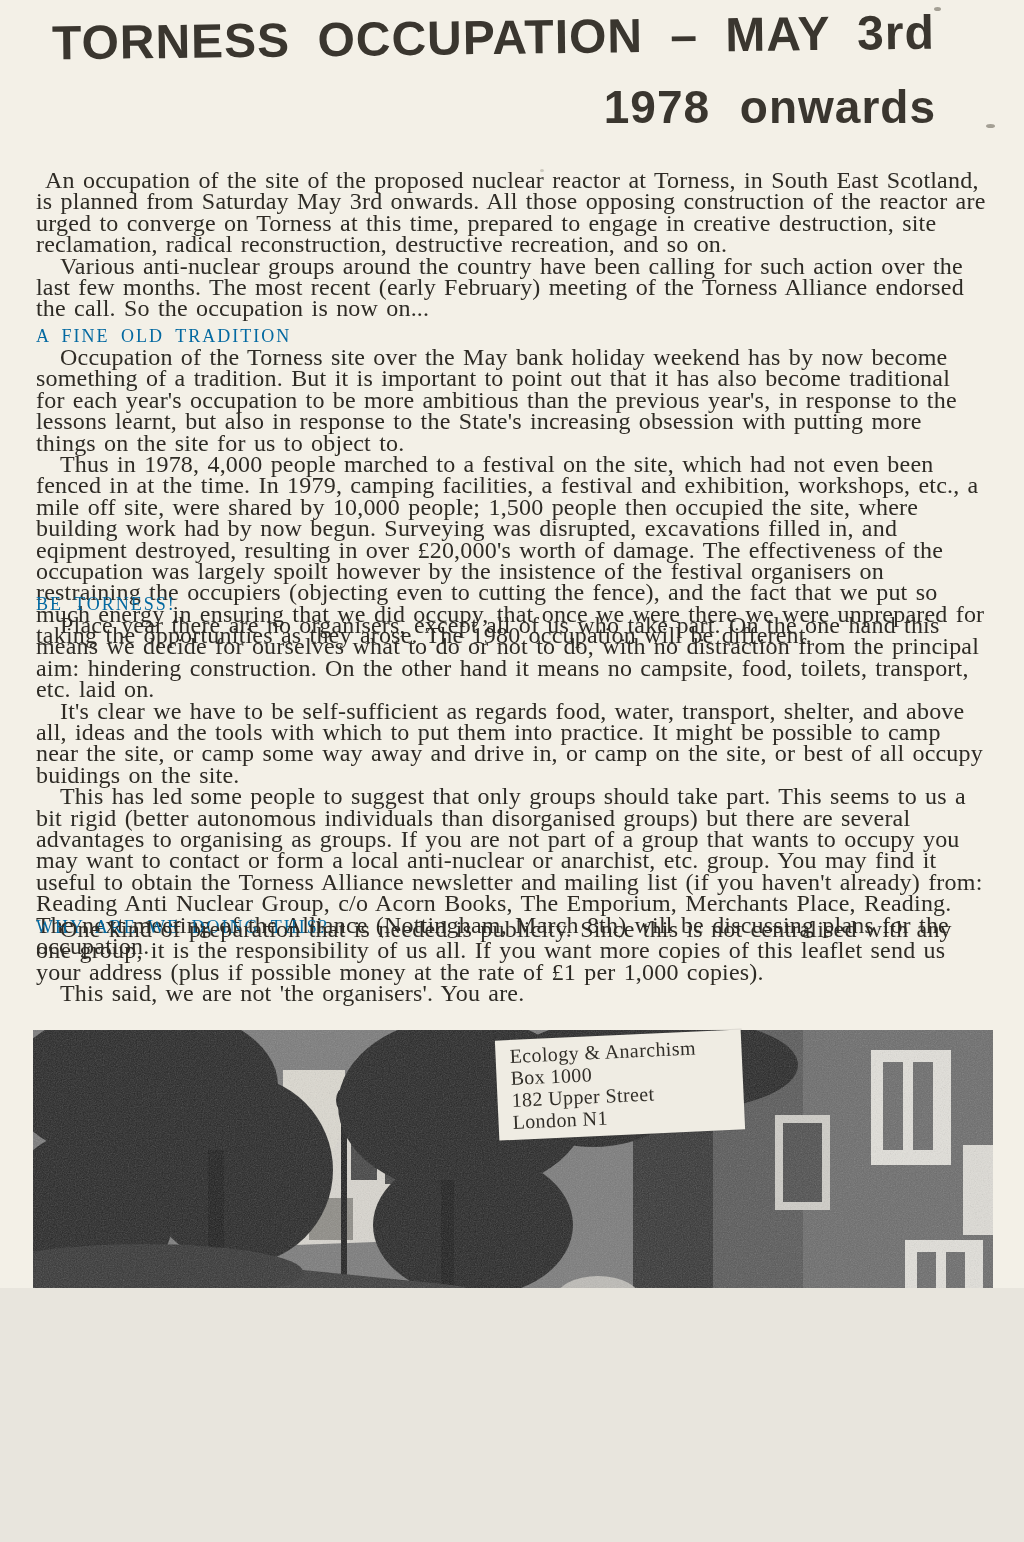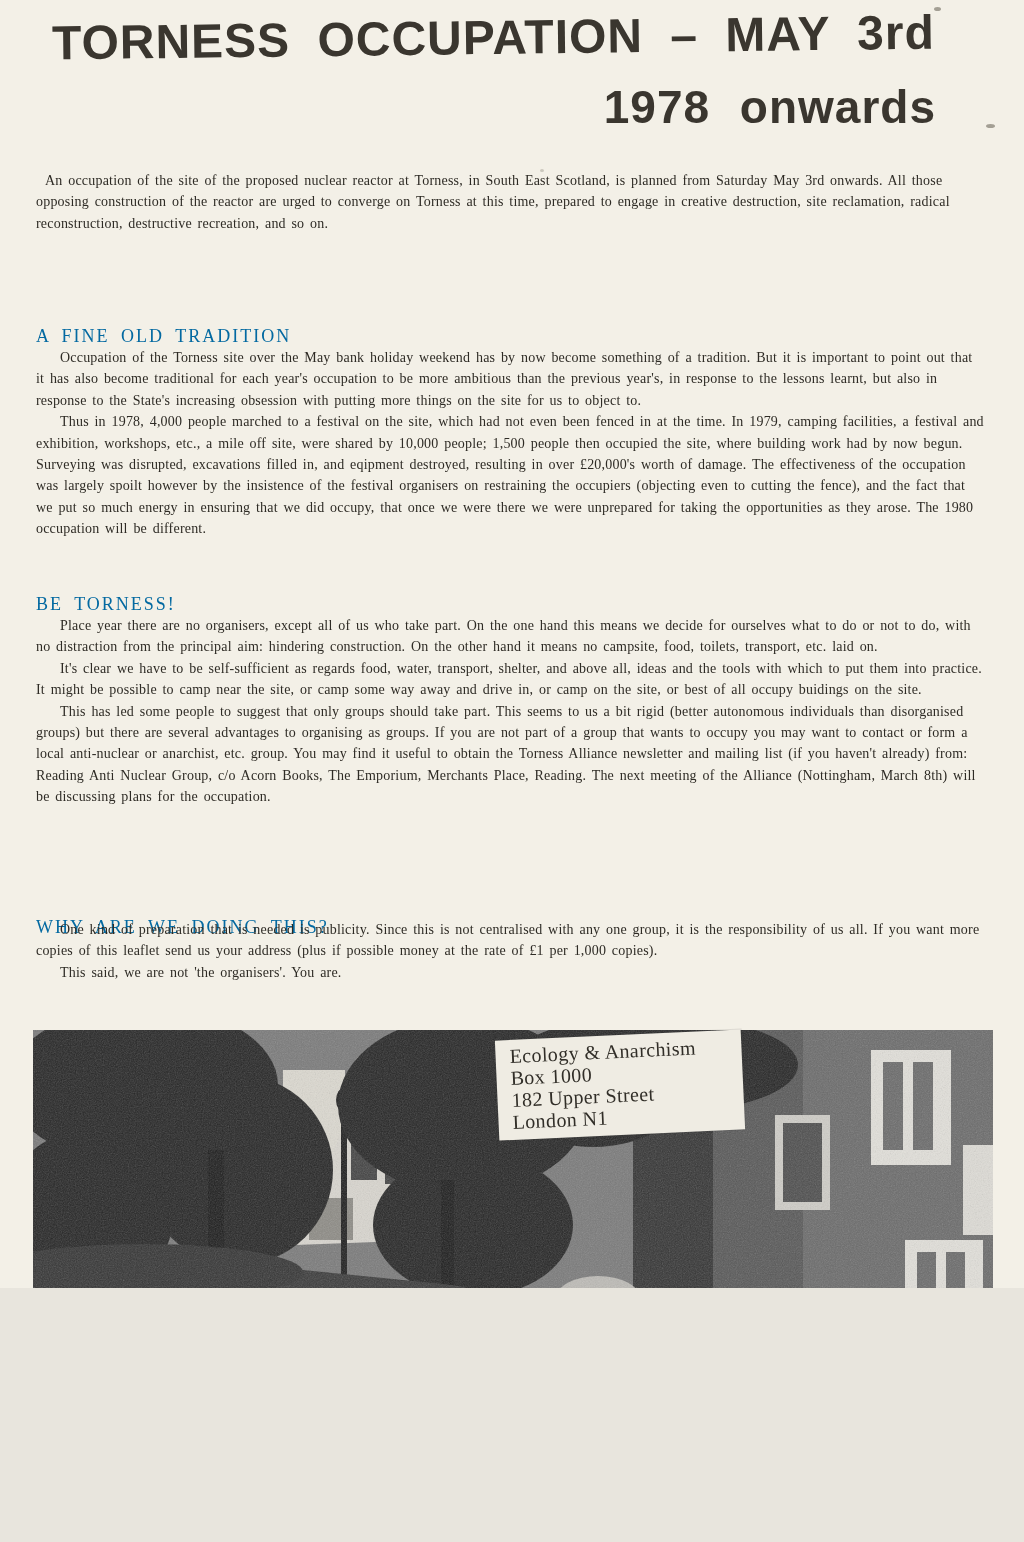--- a/index.html
+++ b/index.html
@@ -12,21 +12,21 @@
   .headline{
     position:absolute;margin:0;
     font-family:"Liberation Sans",sans-serif;font-weight:bold;color:#3a362f;
     letter-spacing:1px;white-space:nowrap;
   }
   .headline.l1{left:52px;top:10px;font-size:48px;word-spacing:13px;transform:rotate(-0.7deg);}
   .headline.l2{right:88px;top:80px;font-size:46px;word-spacing:16px;}
   
   .tb{
     position:absolute;left:36px;width:950px;
-    font-size:14px;line-height:21.4px;letter-spacing:0.2px;word-spacing:2px;
+    font-size:24px;line-height:21.4px;letter-spacing:0.2px;word-spacing:2px;
   }
   .tb p{margin:0;text-indent:24px;}
   .tb p.pi{text-indent:9px;}
   h2.sec{
     position:absolute;left:36px;margin:0;
     font-size:18px;font-weight:normal;letter-spacing:2px;word-spacing:5px;
     color:#0369a1;white-space:nowrap;
   }
   
   .photo{position:absolute;left:33px;top:1030px;width:960px;height:487px;}
@@ -51,20 +51,21 @@
 
   <h1 class="headline l1">TORNESS OCCUPATION – MAY 3rd</h1>
   <h1 class="headline l2">1978 onwards</h1>
 
   <div class="speck sp1"></div>
   <div class="speck sp2"></div>
   <div class="speck sp3"></div>
 
   <div class="tb" style="top:170px">
     <p class="pi">An occupation of the site of the proposed nuclear reactor at Torness, in South East Scotland, is planned from Saturday May 3rd onwards.  All those opposing construction of the reactor are urged to converge on Torness at this time, prepared to engage in creative destruction, site reclamation, radical reconstruction, destructive recreation, and so on.</p>
+    <p>Various anti-nuclear groups around the country have been calling for such action over the last few months.  The most recent (early February) meeting of the Torness Alliance endorsed the call.  So the occupation is now on...</p>
   </div>
 
   <h2 class="sec" style="top:326px">A FINE OLD TRADITION</h2>
   <div class="tb" style="top:347px">
     <p>Occupation of the Torness site over the May bank holiday weekend has by now become something of a tradition.  But it is important to point out that it has also become traditional for each year's occupation to be more ambitious than the previous year's, in response to the lessons learnt, but also in response to the State's increasing obsession with putting more things on the site for us to object to.</p>
     <p>Thus in 1978, 4,000 people marched to a festival on the site, which had not even been fenced in at the time.  In 1979, camping facilities, a festival and exhibition, workshops, etc., a mile off site, were shared by 10,000 people;  1,500 people then occupied the site, where building work had by now begun.  Surveying was disrupted, excavations filled in, and eqipment destroyed, resulting in over £20,000's worth of damage.  The effectiveness of the occupation was largely spoilt however by the insistence of the festival organisers on restraining the occupiers (objecting even to cutting the fence), and the fact that we put so much energy in ensuring that we did occupy, that once we were there we were unprepared for taking the opportunities as they arose.  The 1980 occupation will be different.</p>
   </div>
 
   <h2 class="sec" style="top:594px">BE TORNESS!</h2>
   <div class="tb" style="top:615px">

